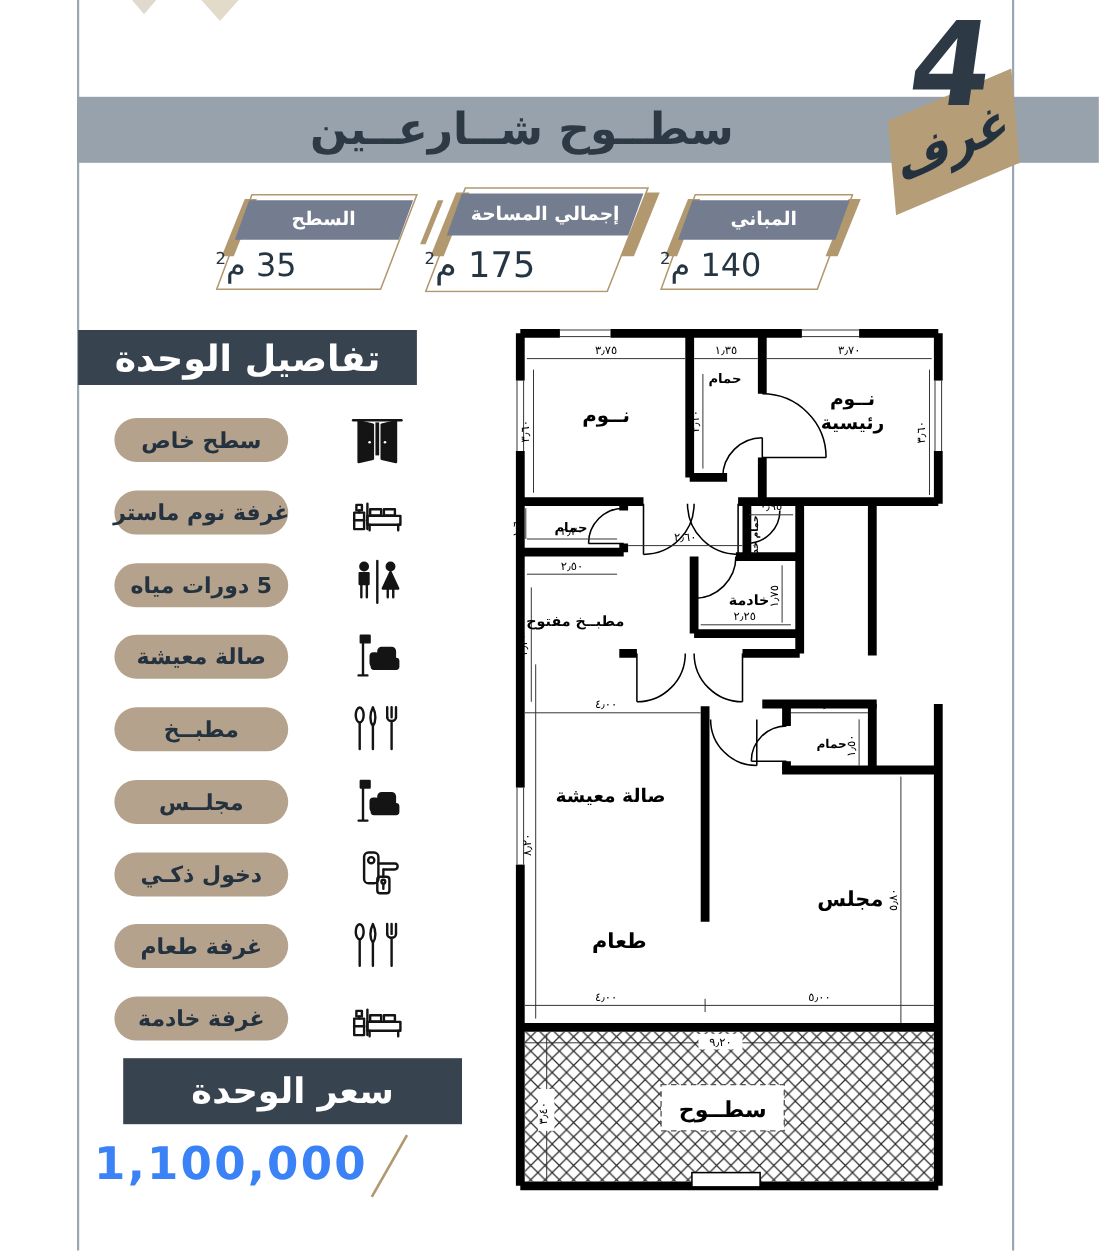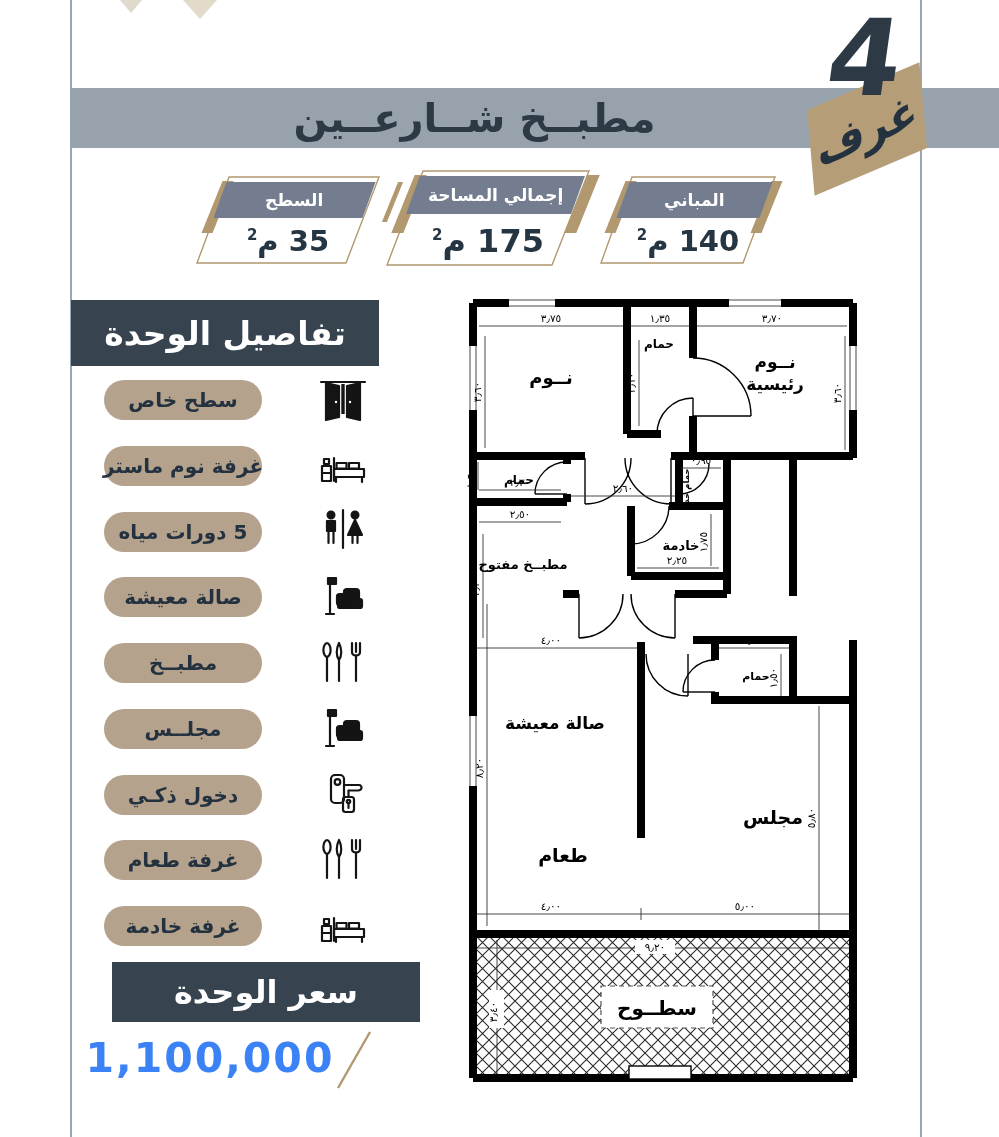--- a/index.html
+++ b/index.html
@@ -33,30 +33,30 @@
   .ghpar span{color:#243240;font-size:44px;font-weight:900;}
 
   
   .stat{position:absolute;}
   .stat svg.outline{position:absolute;left:0;top:0;}
   .stat .banner{position:absolute;left:13%;right:6%;top:6px;height:36px;
         background:#747d8f;transform:skewX(-20deg);
         display:flex;align-items:center;justify-content:center;}
   .stat .banner span{color:#ffffff;font-size:17px;font-weight:800;transform:skewX(20deg);
         white-space:nowrap;}
-  .stat .value{position:absolute;left:0;right:0;bottom:6px;text-align:center;
-        color:#263542;font-size:29px;font-weight:700;direction:rtl;}
+  .stat .value{position:absolute;left:0;right:0;bottom:6px;text-align:left;
+        color:#263542;font-size:29px;font-weight:400;direction:rtl;}
   .stat .value sup{font-size:15px;}
   .slash{position:absolute;background:#b1986f;transform:skewX(-22deg);}
 
   
   .navybanner{position:absolute;left:71px;width:308px;background:#37434f;
         color:#ffffff;display:flex;align-items:center;justify-content:center;
         font-weight:800;}
-  #details-banner{top:300px;height:66px;font-size:33px;}
+  #details-banner{top:300px;height:50px;font-size:33px;}
   #price-banner{top:962px;height:60px;font-size:32px;margin-left:41px;}
   .items{position:absolute;left:104px;top:378px;width:264px;height:570px;
         display:flex;flex-direction:column;justify-content:space-between;}
   .item{display:flex;flex-direction:row;align-items:center;height:44px;}
   .pill{width:158px;height:40px;background:#b4a28c;border-radius:21px;
         display:flex;align-items:center;justify-content:center;
         color:#243240;font-size:20px;font-weight:800;direction:rtl;white-space:nowrap;}
   .iconbox{margin-left:auto;width:50px;height:48px;display:flex;
         align-items:center;justify-content:center;}
   .iconbox svg{width:48px;height:48px;stroke:#141414;stroke-width:2.2;
@@ -136,21 +136,21 @@
     </g>
   </defs>
 </svg>
 
 <div class="vline" style="left:70px"></div>
 <div class="vline" style="left:920px"></div>
 <div class="tri1"></div>
 <div class="tri2"></div>
 
 <div class="band">
-  <div class="title">مطبــخ شــارعــين</div>
+  <div class="title">سطــوح شــارعــين</div>
 </div>
 <div class="num4">4</div>
 <div class="ghpar">
   <span>غرف</span>
 </div>
 
 <div class="stat" style="left:196px;top:176px;width:184px;height:88px">
   <svg class="outline" width="184" height="88" viewBox="0 0 184 88">
     <polygon points="33,1 183,1 150,87 1,87" fill="#ffffff" stroke="#b1986f" stroke-width="1.4"></polygon>
   </svg>

